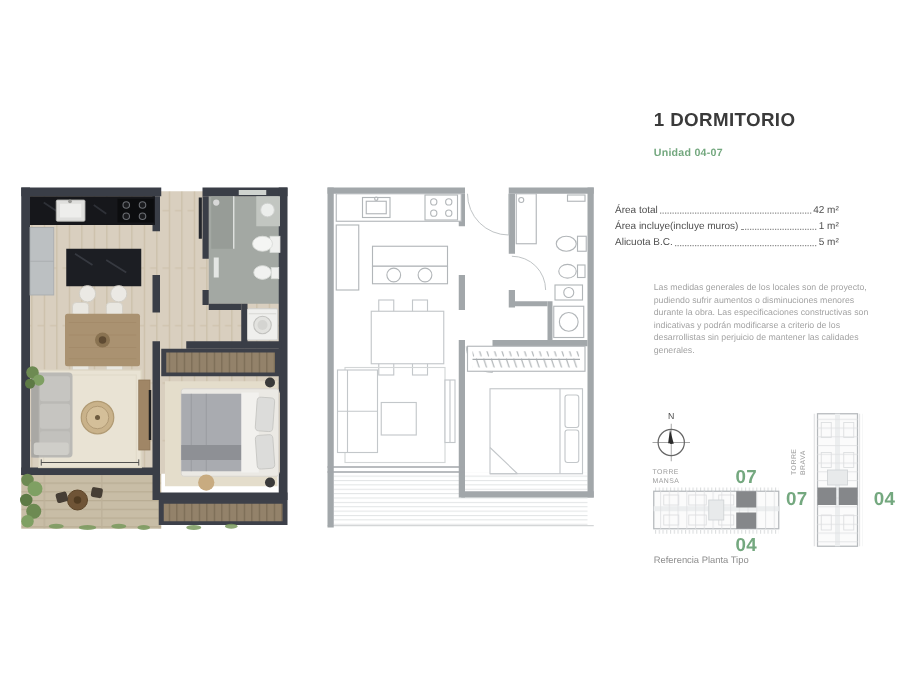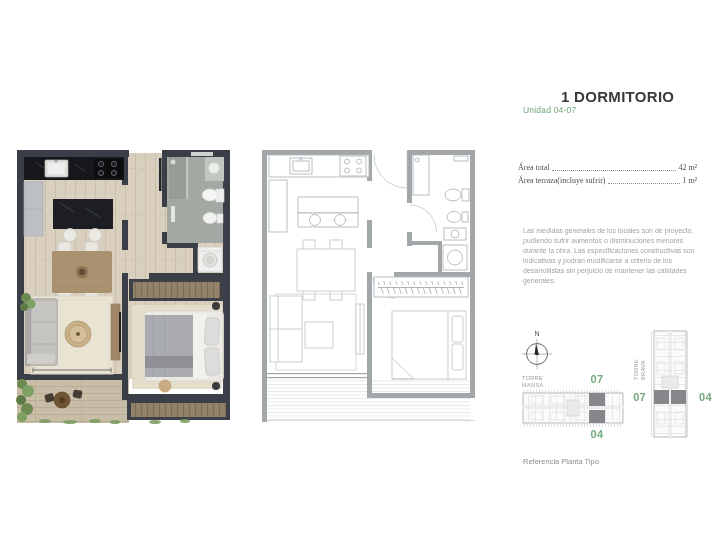--- a/index.html
+++ b/index.html
@@ -1,38 +1,38 @@
 <!DOCTYPE html>
 <html><head>
 <meta charset="utf-8">
 <style>
   html,body{margin:0;padding:0;background:#fff;}
   .canvas{position:relative;width:720px;height:540px;background:#ffffff;overflow:hidden;
           font-family:"Liberation Sans",sans-serif;color:#3b3b3b;}
   .abs{position:absolute;}
   
-  .title{left:523px;top:88px;font-size:15px;font-weight:bold;letter-spacing:.3px;color:#3a3a3a;margin-left:38px;}
-  .subtitle{left:523px;top:105px;font-size:8.5px;font-weight:normal;color:#74a87f;letter-spacing:.2px;text-align:right;}
-  .areas{left:518px;top:160px;width:179px;font-family:Liberation Serif, serif;}
+  .title{left:523px;top:88px;font-size:15px;font-weight:bold;letter-spacing:.3px;color:#3a3a3a;}
+  .subtitle{left:523px;top:117px;font-size:8.5px;font-weight:bold;color:#74a87f;letter-spacing:.2px;text-align:right;}
+  .areas{left:492px;top:160px;width:179px;}
   .area-row{display:flex;align-items:flex-end;font-size:8px;color:#4f4f4f;height:13px;line-height:11px;}
   .area-row .leader{flex:1;border-bottom:1.2px dotted #8f8f8f;margin:0 2px 2px 2px;}
   .disclaimer{left:523px;top:226px;width:178px;font-size:7px;line-height:10px;color:#a3a3a3;}
   
   .compass{left:521px;top:330px;width:32px;text-align:center;}
   .compass .n{font-size:7px;color:#4a4a4a;display:block;margin-bottom:1px;}
   
   .tower-name{font-size:5.5px;line-height:6.5px;color:#9b9b9b;letter-spacing:.4px;white-space:pre-line;}
   .mansa-name{left:522px;top:375px;}
   .brava-name{left:633px;top:380px;width:55px;height:12px;transform:rotate(-90deg);transform-origin:left top;}
-  .unit-label{font-size:11px;font-weight:bold;color:#74a87f;letter-spacing:.3px;}
+  .unit-label{font-size:15px;font-weight:bold;color:#74a87f;letter-spacing:.3px;}
   .mansa-07{left:588px;top:373px;width:18px;text-align:center;}
   .mansa-04{left:588px;top:428px;width:18px;text-align:center;}
   .brava-07{left:628px;top:391px;width:18px;text-align:right;}
   .brava-04{left:699px;top:391px;width:18px;text-align:left;}
-  .caption{left:523px;top:457px;font-size:7.5px;color:#8d8d8d;}
+  .caption{left:523px;top:443px;font-size:7.5px;color:#8d8d8d;}
   svg{display:block;}
 </style>
 </head>
 <body>
 
 <div class="canvas">
 
   <svg width="0" height="0" style="position:absolute">
     <defs>
       <pattern id="rw" width="10" height="46" patternUnits="userSpaceOnUse">
@@ -331,23 +331,28 @@
   <div class="abs title">1 DORMITORIO</div>
   <div class="abs subtitle">Unidad 04-07</div>
 
   <div class="abs areas">
     <div class="area-row">
       <span>Área total</span>
       <span class="leader"></span>
       <span>42 m²</span>
     </div>
     <div class="area-row">
-      <span>Área terraza(incluye sufrir)</span>
+      <span>Área incluye(incluye muros)</span>
       <span class="leader"></span>
       <span>1 m²</span>
+    </div>
+    <div class="area-row">
+      <span>Alicuota B.C.</span>
+      <span class="leader"></span>
+      <span>5 m²</span>
     </div>
   </div>
 
   <div class="abs disclaimer">Las medidas generales de los locales son de proyecto, pudiendo sufrir aumentos o disminuciones menores durante la obra. Las especificaciones constructivas son indicativas y podrán modificarse a criterio de los desarrollistas sin perjuicio de mantener las calidades generales.</div>
 
   <div class="abs compass">
     <span class="n">N</span>
     <svg width="32" height="32" viewBox="0 0 32 32" style="margin:0 auto">
       <line x1="16" y1="1" x2="16" y2="31" stroke="#8a8a8a" stroke-width=".6"></line>
       <line x1="1" y1="16" x2="31" y2="16" stroke="#8a8a8a" stroke-width=".6"></line>

